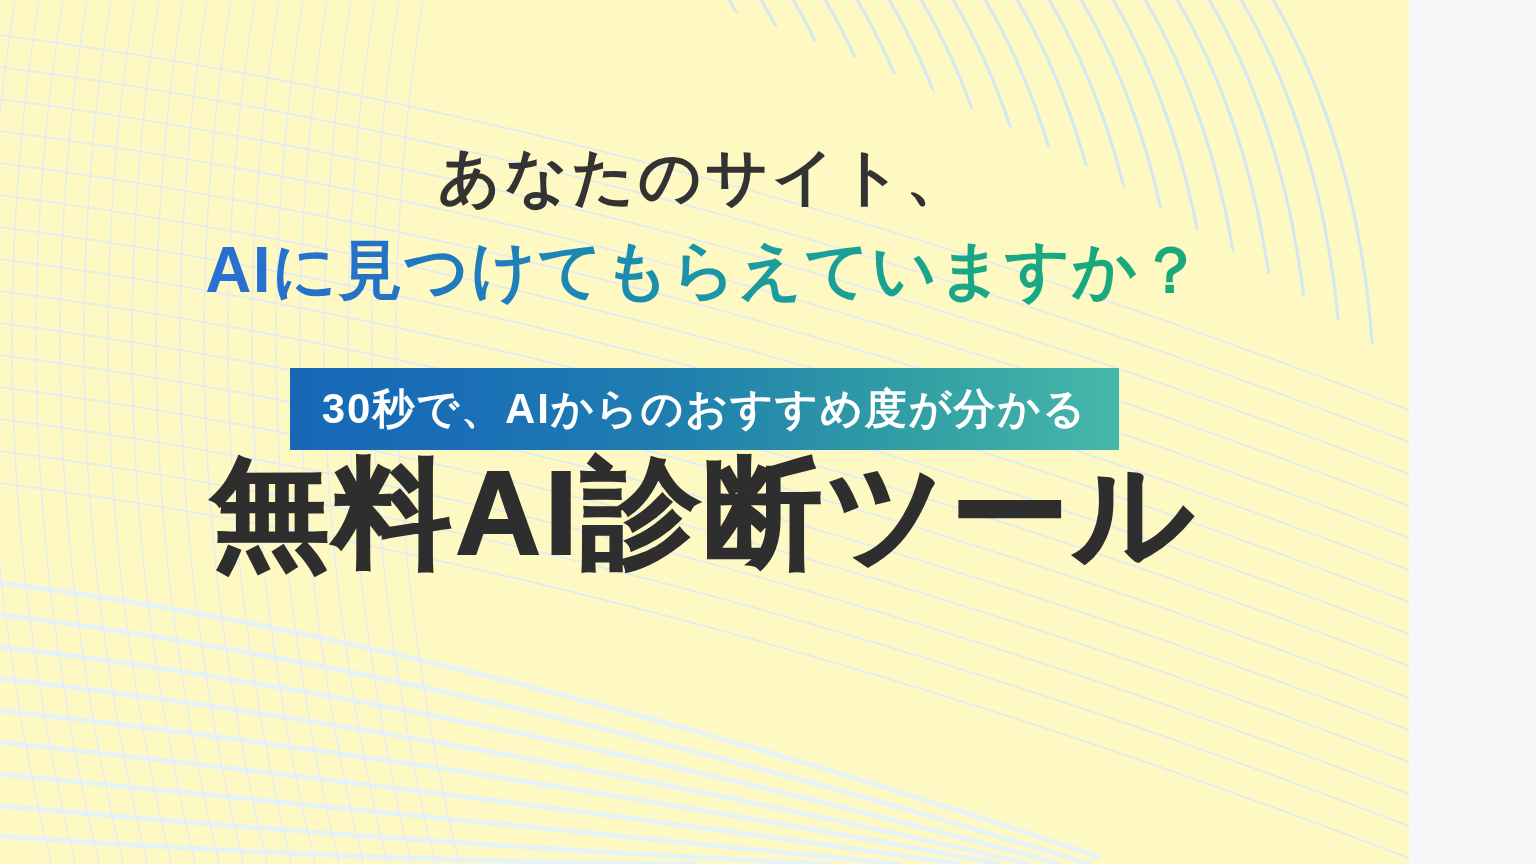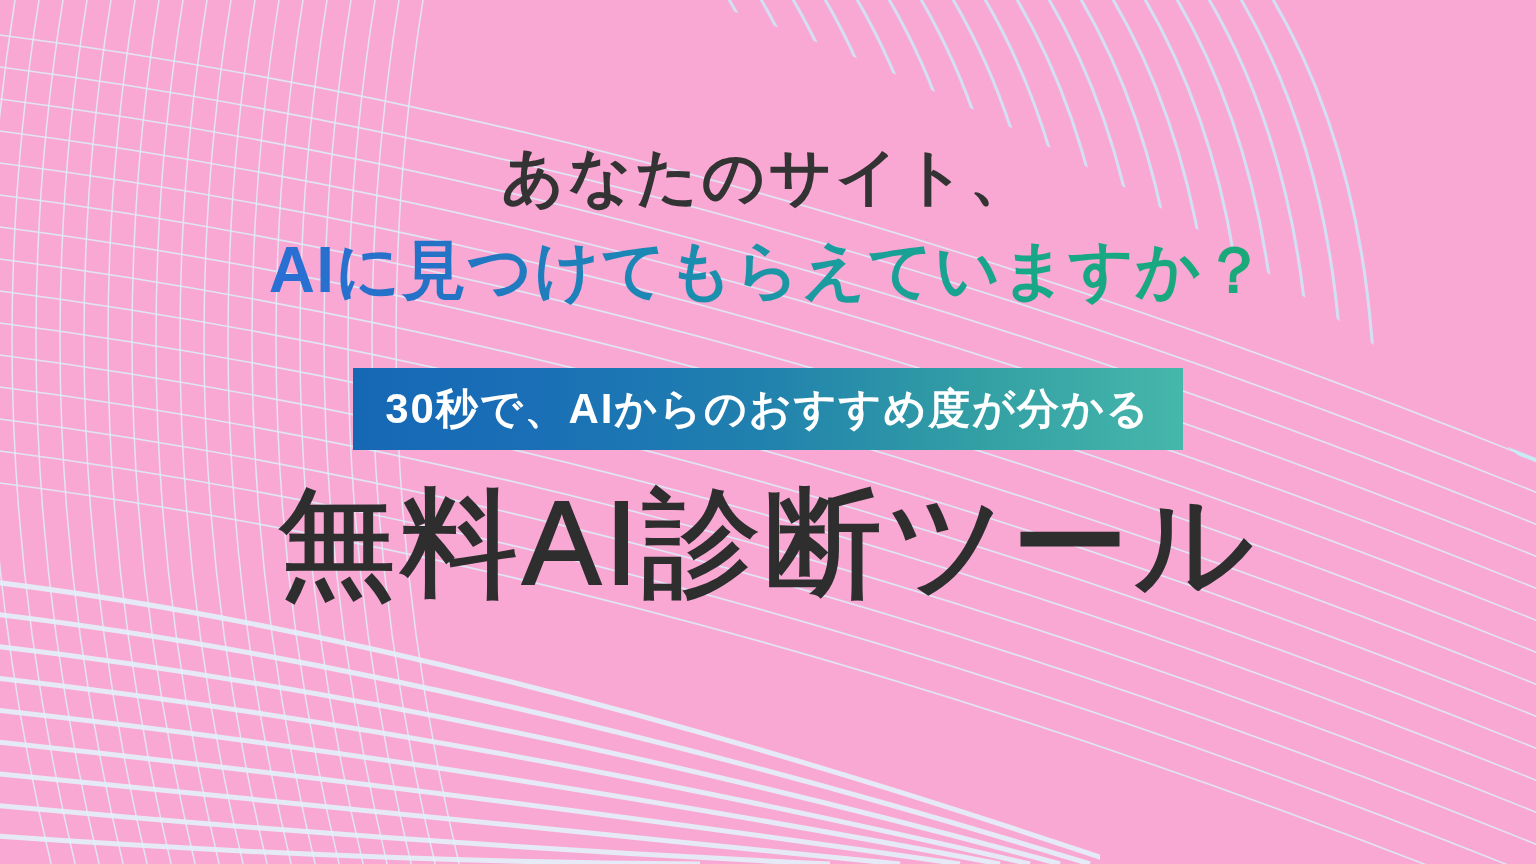--- a/index.html
+++ b/index.html
@@ -10,24 +10,25 @@
   body {
     width: 1536px;
     height: 864px;
     overflow: hidden;
     font-family: "Liberation Sans", "DejaVu Sans", sans-serif;
     background: #f5f6f7;
   }
 
   #stage {
     position: relative;
-    width: 1536px;
+    width: 1376px;
     height: 864px;
-    background: #f9a8d4;
+    background: #fef9c3;
     overflow: hidden;
+    padding-left: 33px;
   }
 
   
   .bg-layer {
     position: absolute;
     inset: 0;
     width: 1536px;
     height: 864px;
     pointer-events: none;
   }
@@ -91,23 +92,22 @@
   .banner-text {
     font-size: 42px;
     font-weight: 700;
     color: #ffffff;
     letter-spacing: 0.045em;
     line-height: 1;
     text-align: right;
   }
 
   .line-main {
-    margin-top: 30px;
     font-size: 118px;
-    font-weight: 400;
+    font-weight: 700;
     color: #2e2e2e;
     letter-spacing: 0.035em;
     line-height: 1.08;
     white-space: nowrap;
     -webkit-text-stroke: 2.2px #2e2e2e;
   }
 </style>
 </head>
 <body>
 

